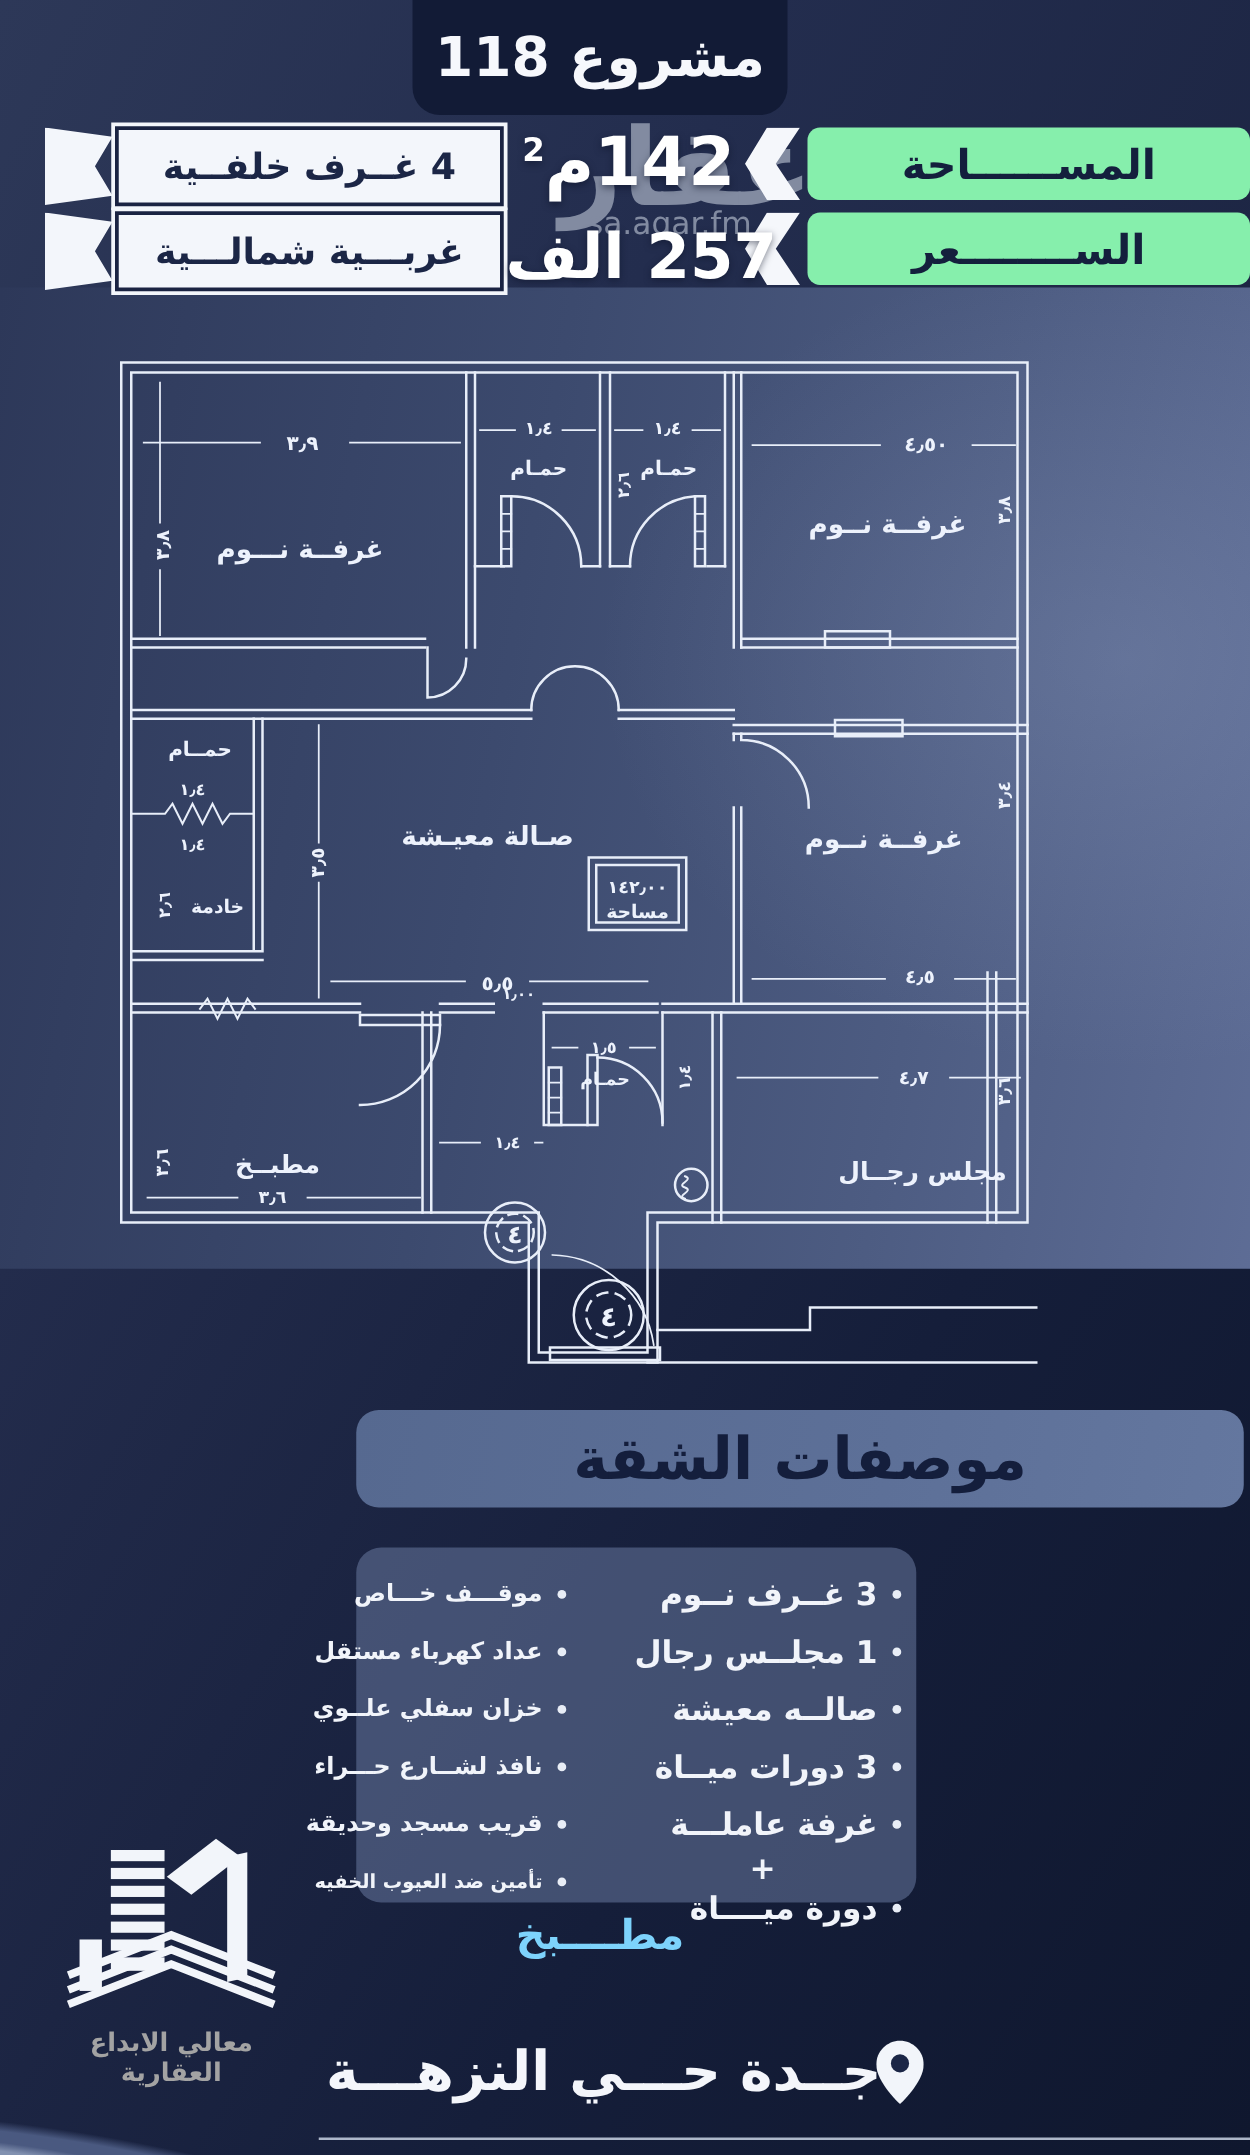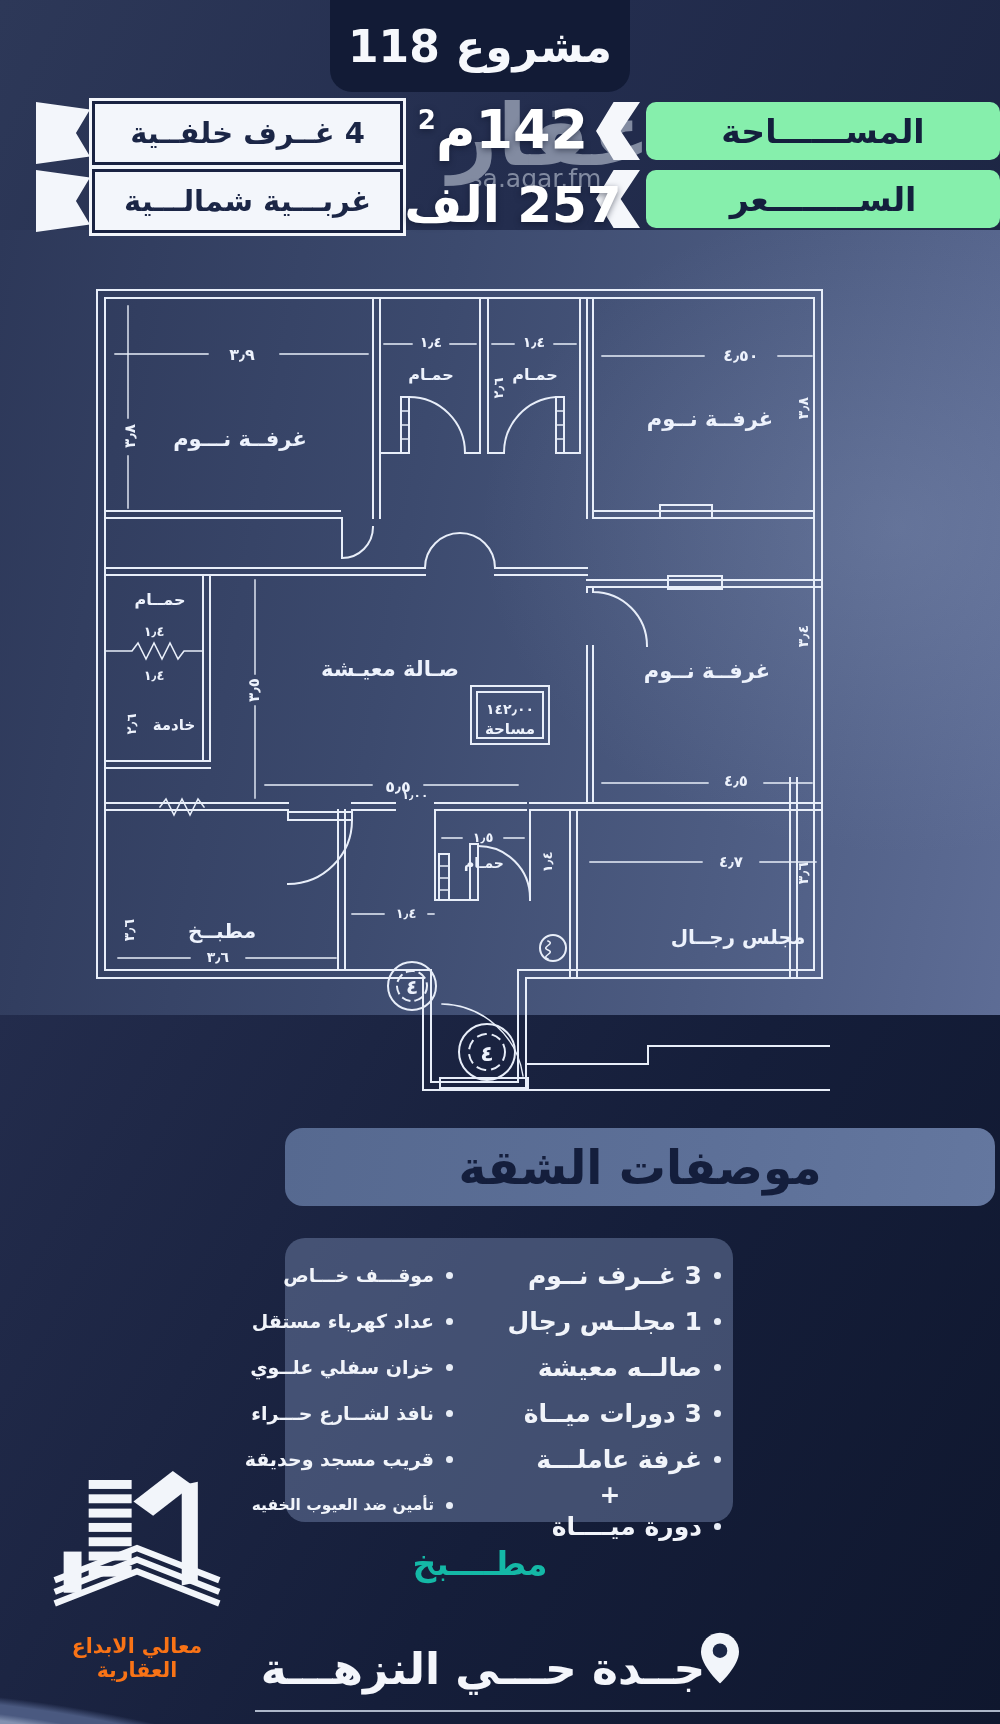--- a/index.html
+++ b/index.html
@@ -61,28 +61,28 @@
   .col-left{left:10px;width:158px;}
   .spec-row{display:flex;align-items:center;direction:rtl;height:46px;
     color:#f1f4fa;font-weight:700;white-space:nowrap;}
   .col-right .spec-row{font-size:25px;}
   .col-left .spec-row{font-size:19px;}
   .dot{width:7px;height:7px;border-radius:50%;background:#e8edf6;margin-left:12px;flex:none;}
   .plus-row{height:24px;justify-content:center;font-size:24px;}
   .row-last{height:40px;}
   .col-left .row-small{font-size:15.5px;}
   .kitchen-note{position:absolute;left:380px;top:1528px;width:200px;text-align:center;
-    color:#14b8a6;font-size:33px;font-weight:bold;z-index:3;margin-top:16px;}
+    color:#7dd3fc;font-size:33px;font-weight:bold;z-index:3;}
   
   .location{position:absolute;left:0;top:1632px;width:1000px;display:flex;
-    justify-content:center;align-items:flex-end;direction:rtl;color:#f4f6fb;
+    justify-content:center;align-items:flex-start;direction:rtl;color:#f4f6fb;
     font-size:44px;font-weight:bold;z-index:3;}
   .pin{margin-left:-4px;flex:none;}
   .logo{position:absolute;left:28px;top:1446px;width:218px;text-align:center;z-index:3;}
-  .logo-text{color:#f97316;font-size:20.5px;font-weight:bold;margin-top:14px;direction:rtl;}
+  .logo-text{color:#a3a3a3;font-size:20.5px;font-weight:bold;margin-top:2px;direction:rtl;}
   .divider{position:absolute;left:255px;top:1710px;width:745px;height:2px;
     background:#c8d2e3;opacity:.85;z-index:3;}
 </style>
 </head>
 <body>
 
 <div class="stage">
   <div class="bg-top"></div>
   <div class="bg-plan"></div>
   <div class="bg-bottom"></div>

